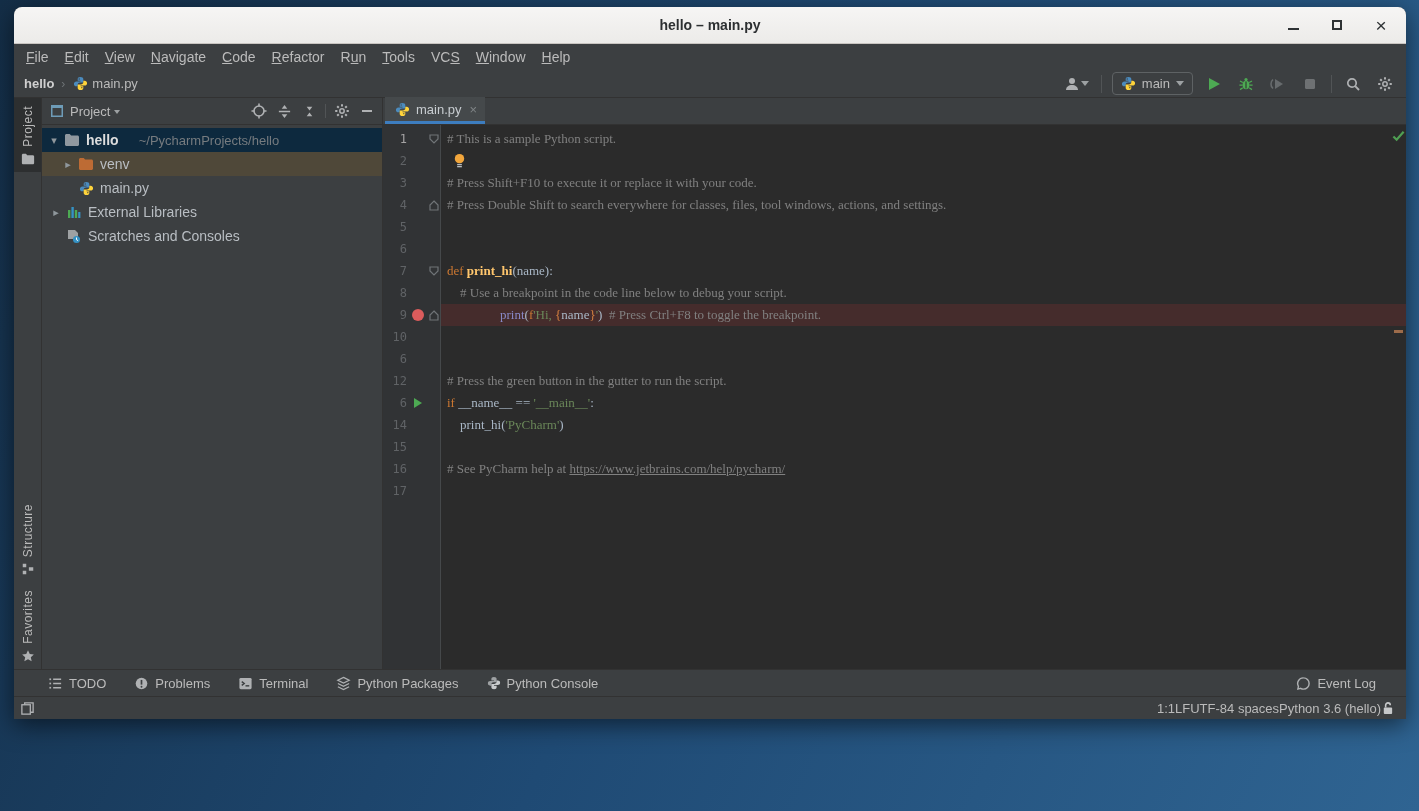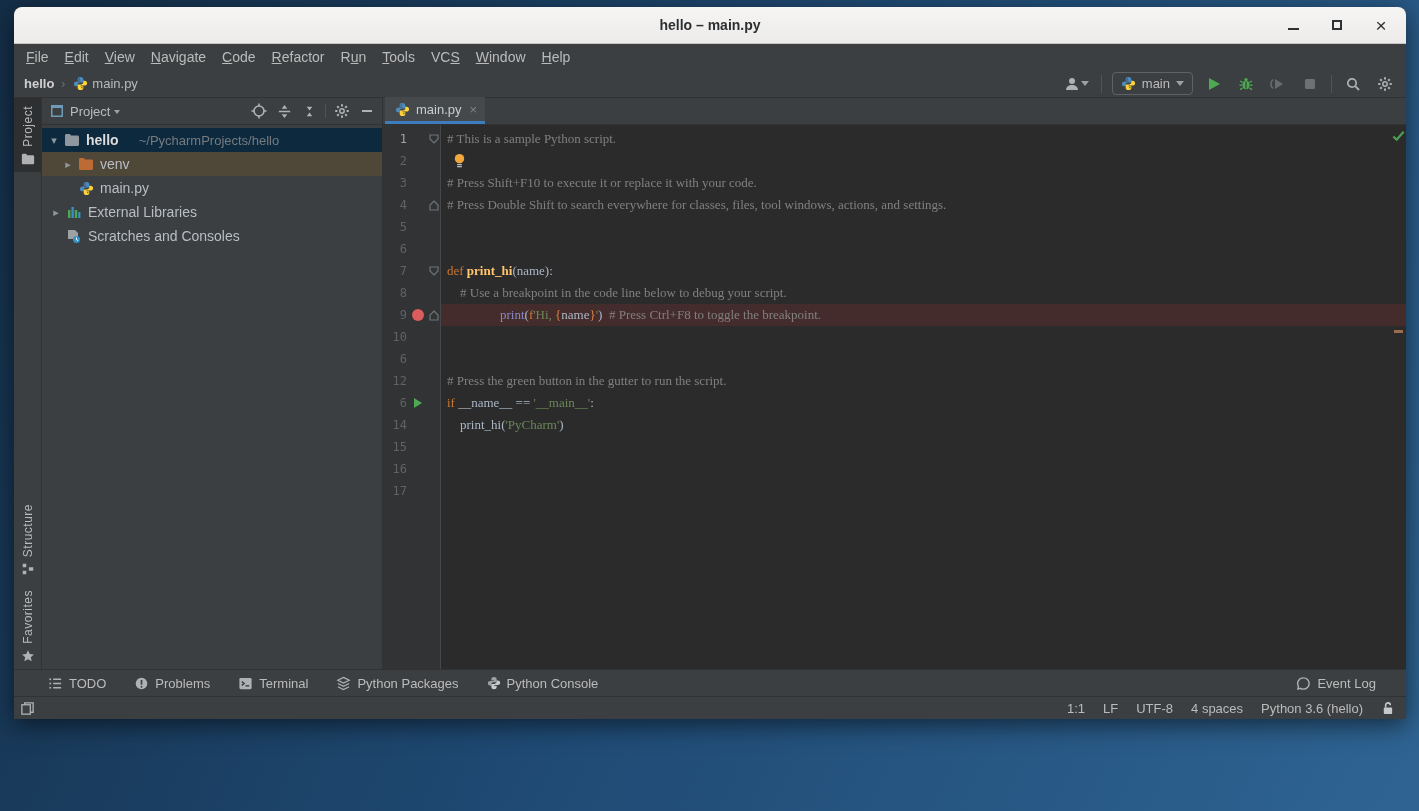--- a/index.html
+++ b/index.html
@@ -95,21 +95,21 @@
   
   .toolbar-bottom { height:27px; background:#3c3f41; border-top:1px solid #323232; display:flex; align-items:center;
                     padding:0 30px 0 34px; flex:0 0 auto; }
   .twb { display:flex; align-items:center; gap:6px; color:#bbbbbb; font-size:13px; margin-right:28px; cursor:pointer; }
   .twb-right { margin-left:auto; margin-right:0; }
 
   
   .statusbar { height:23px; background:#3c3f41; border-top:1px solid #323232; display:flex; align-items:center;
                padding:0 12px 0 6px; flex:0 0 auto; }
   .sb-left { display:flex; align-items:center; cursor:pointer; }
-  .sb-items { margin-left:auto; display:flex; align-items:center; gap:18px; }
+  .sb-items { margin-left:auto; display:flex; align-items:center; }
   .sb-item { color:#bbbbbb; font-size:13px; cursor:pointer; }
   svg { display:block; }
 </style>
 </head>
 <body>
 
 <div class="window">
 
   <div class="titlebar">
     <span class="title-text">hello – main.py</span>
@@ -504,20 +504,21 @@
             <div class="c-row"></div>
             <div class="c-row"><span class="tk-kw">def</span><span class="tk-plain"> </span><span class="tk-fn">print_hi</span><span class="tk-plain">(name):</span></div>
             <div class="c-row"><span class="tk-plain">    </span><span class="tk-comment"># Use a breakpoint in the code line below to debug your script.</span></div>
             <div class="c-row hl"><span class="tk-plain">    </span><span class="tk-builtin">print</span><span class="tk-plain">(</span><span class="tk-kw">f</span><span class="tk-str">'Hi, </span><span class="tk-brace">{</span><span class="tk-plain">name</span><span class="tk-brace">}</span><span class="tk-str">'</span><span class="tk-plain">)  </span><span class="tk-comment"># Press Ctrl+F8 to toggle the breakpoint.</span></div>
             <div class="c-row"></div>
             <div class="c-row"></div>
             <div class="c-row"><span class="tk-comment"># Press the green button in the gutter to run the script.</span></div>
             <div class="c-row"><span class="tk-kw">if</span><span class="tk-plain"> __name__ == </span><span class="tk-str">'__main__'</span><span class="tk-plain">:</span></div>
             <div class="c-row"><span class="tk-plain">    print_hi(</span><span class="tk-str">'PyCharm'</span><span class="tk-plain">)</span></div>
             <div class="c-row"></div>
+            <div class="c-row"><span class="tk-comment"># See PyCharm help at </span><span class="tk-link">https://www.jetbrains.com/help/pycharm/</span></div>
             <div class="c-row"></div>
           </div>
         <div class="stripe-right">
           <span class="insp-ok" id="insp-ok-ico">
               <svg width="13" height="12" viewBox="0 0 14 12">
                 <path d="M1.5 6.5 5 10 12.5 1.5" stroke="#4f9f53" stroke-width="2.4" fill="none"></path>
               </svg>
             </span>
           <div class="stripe-mark"></div>
         </div>

